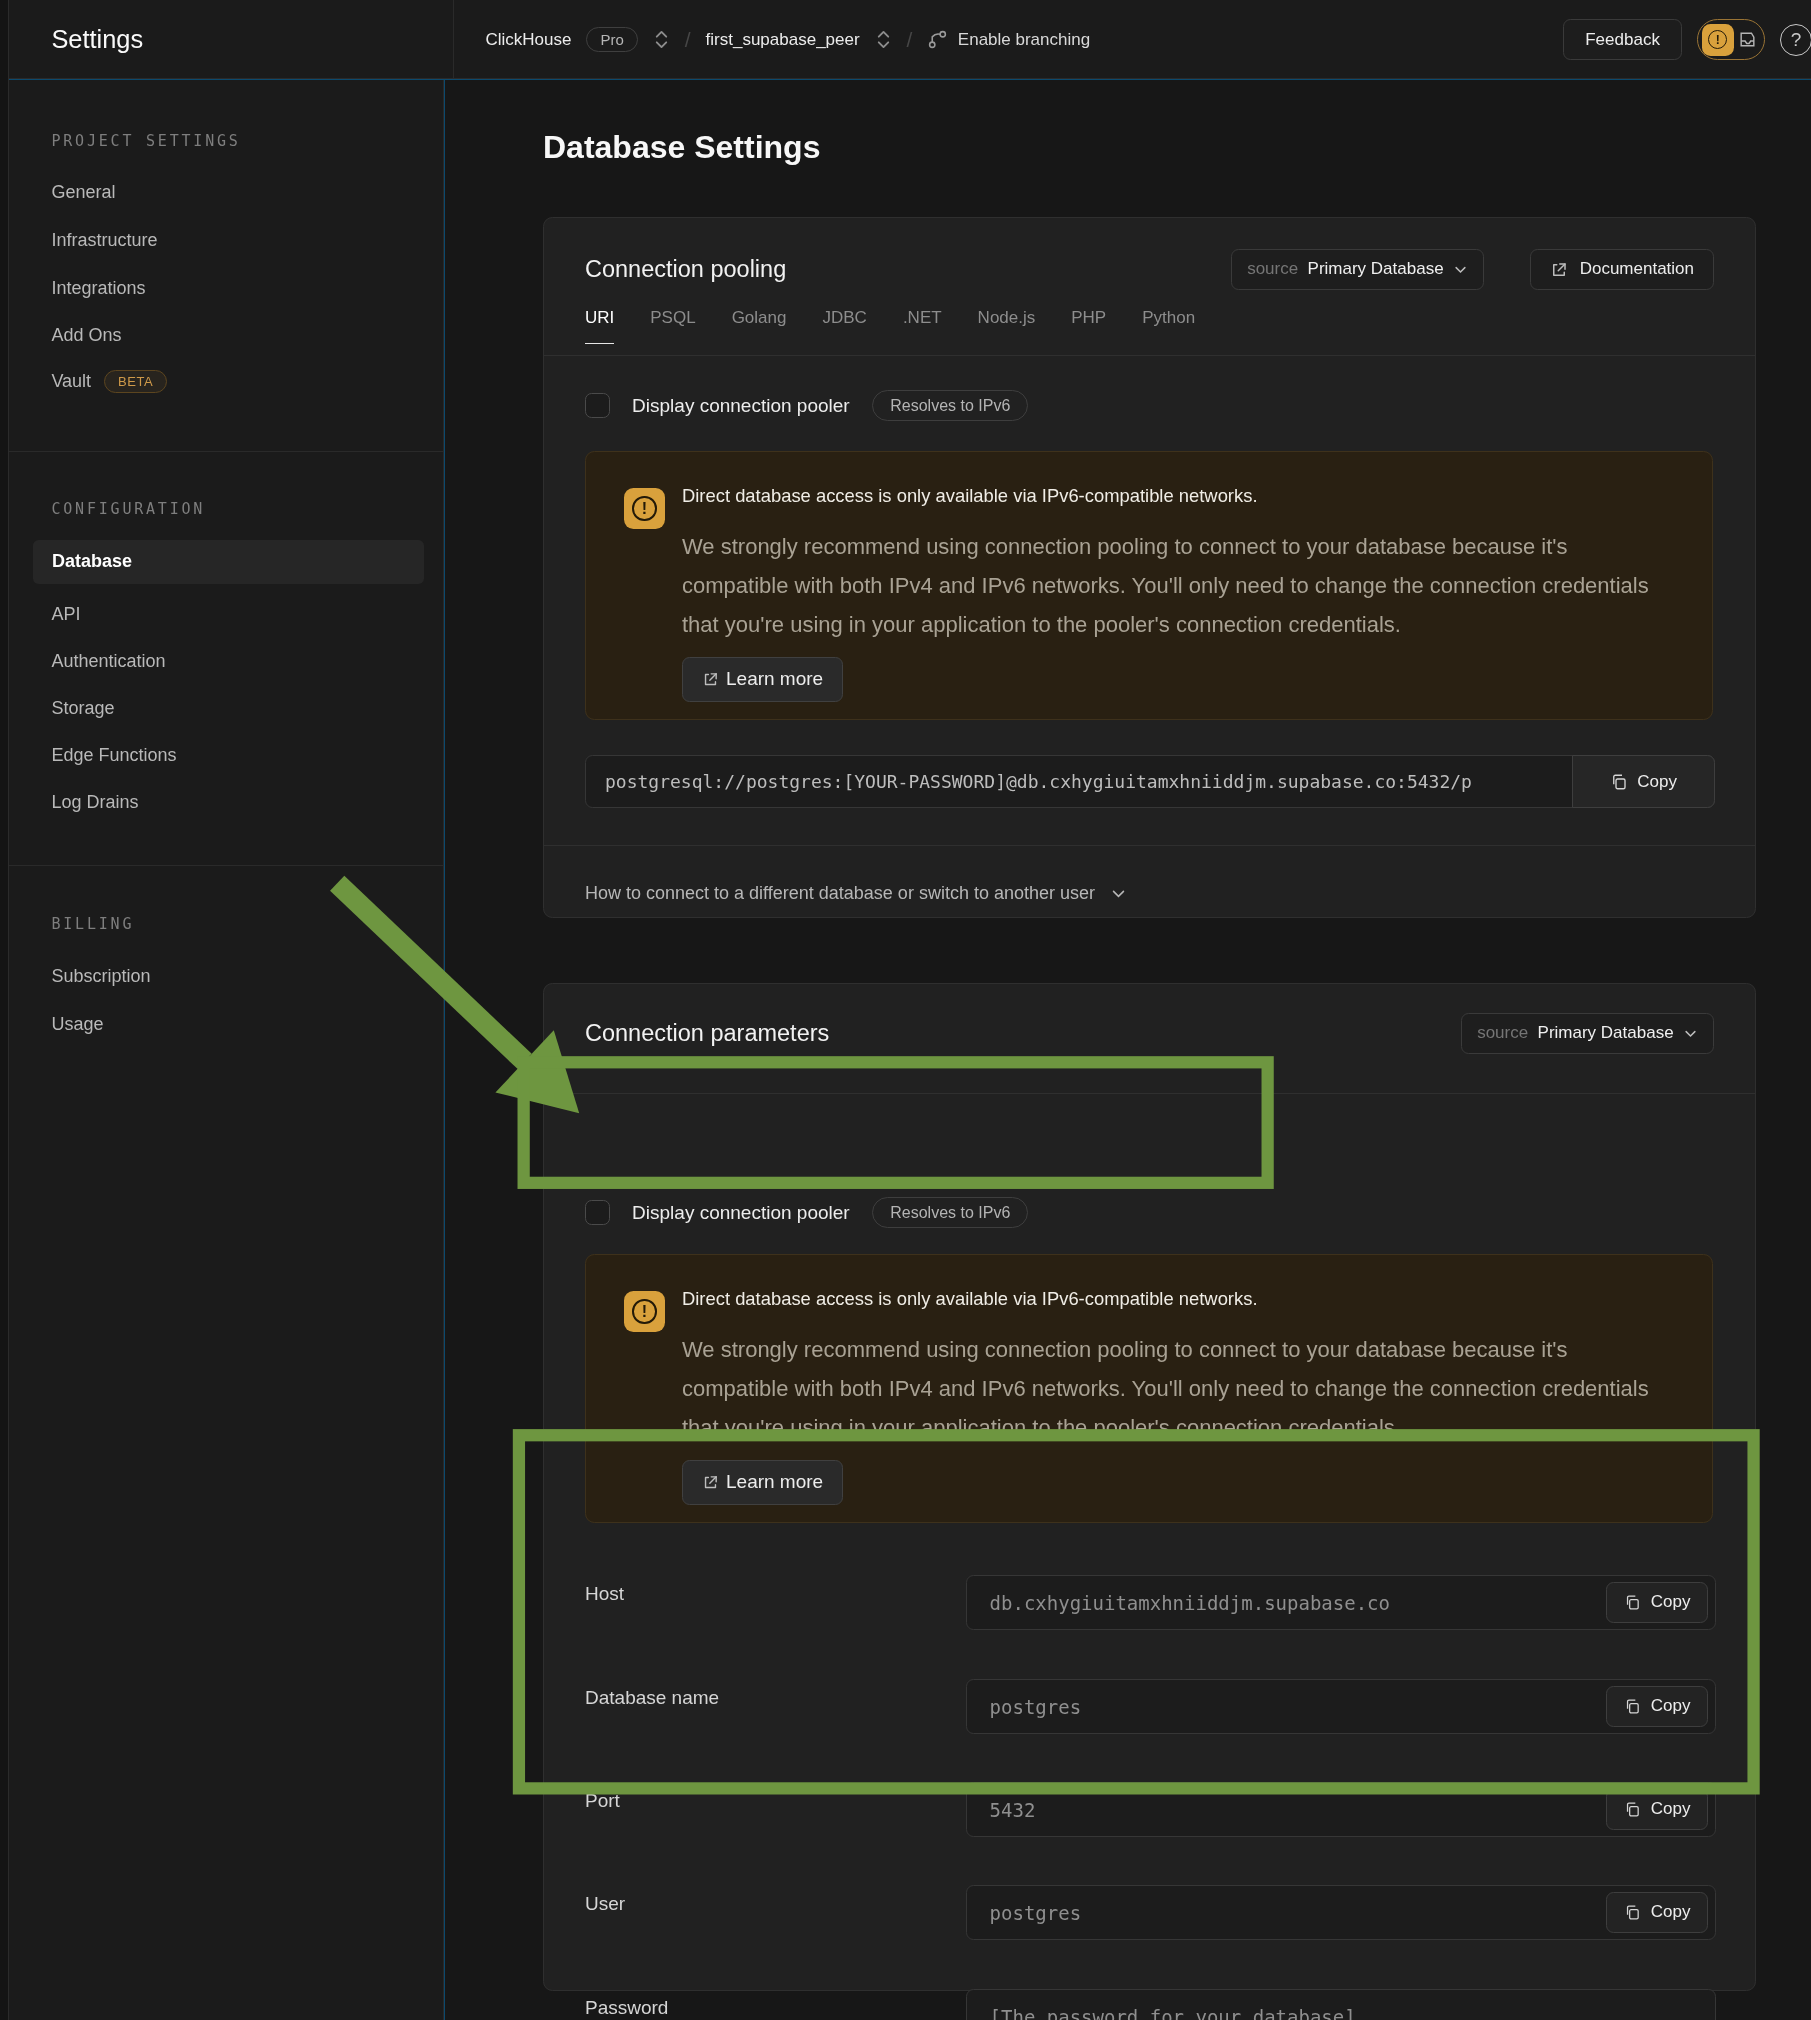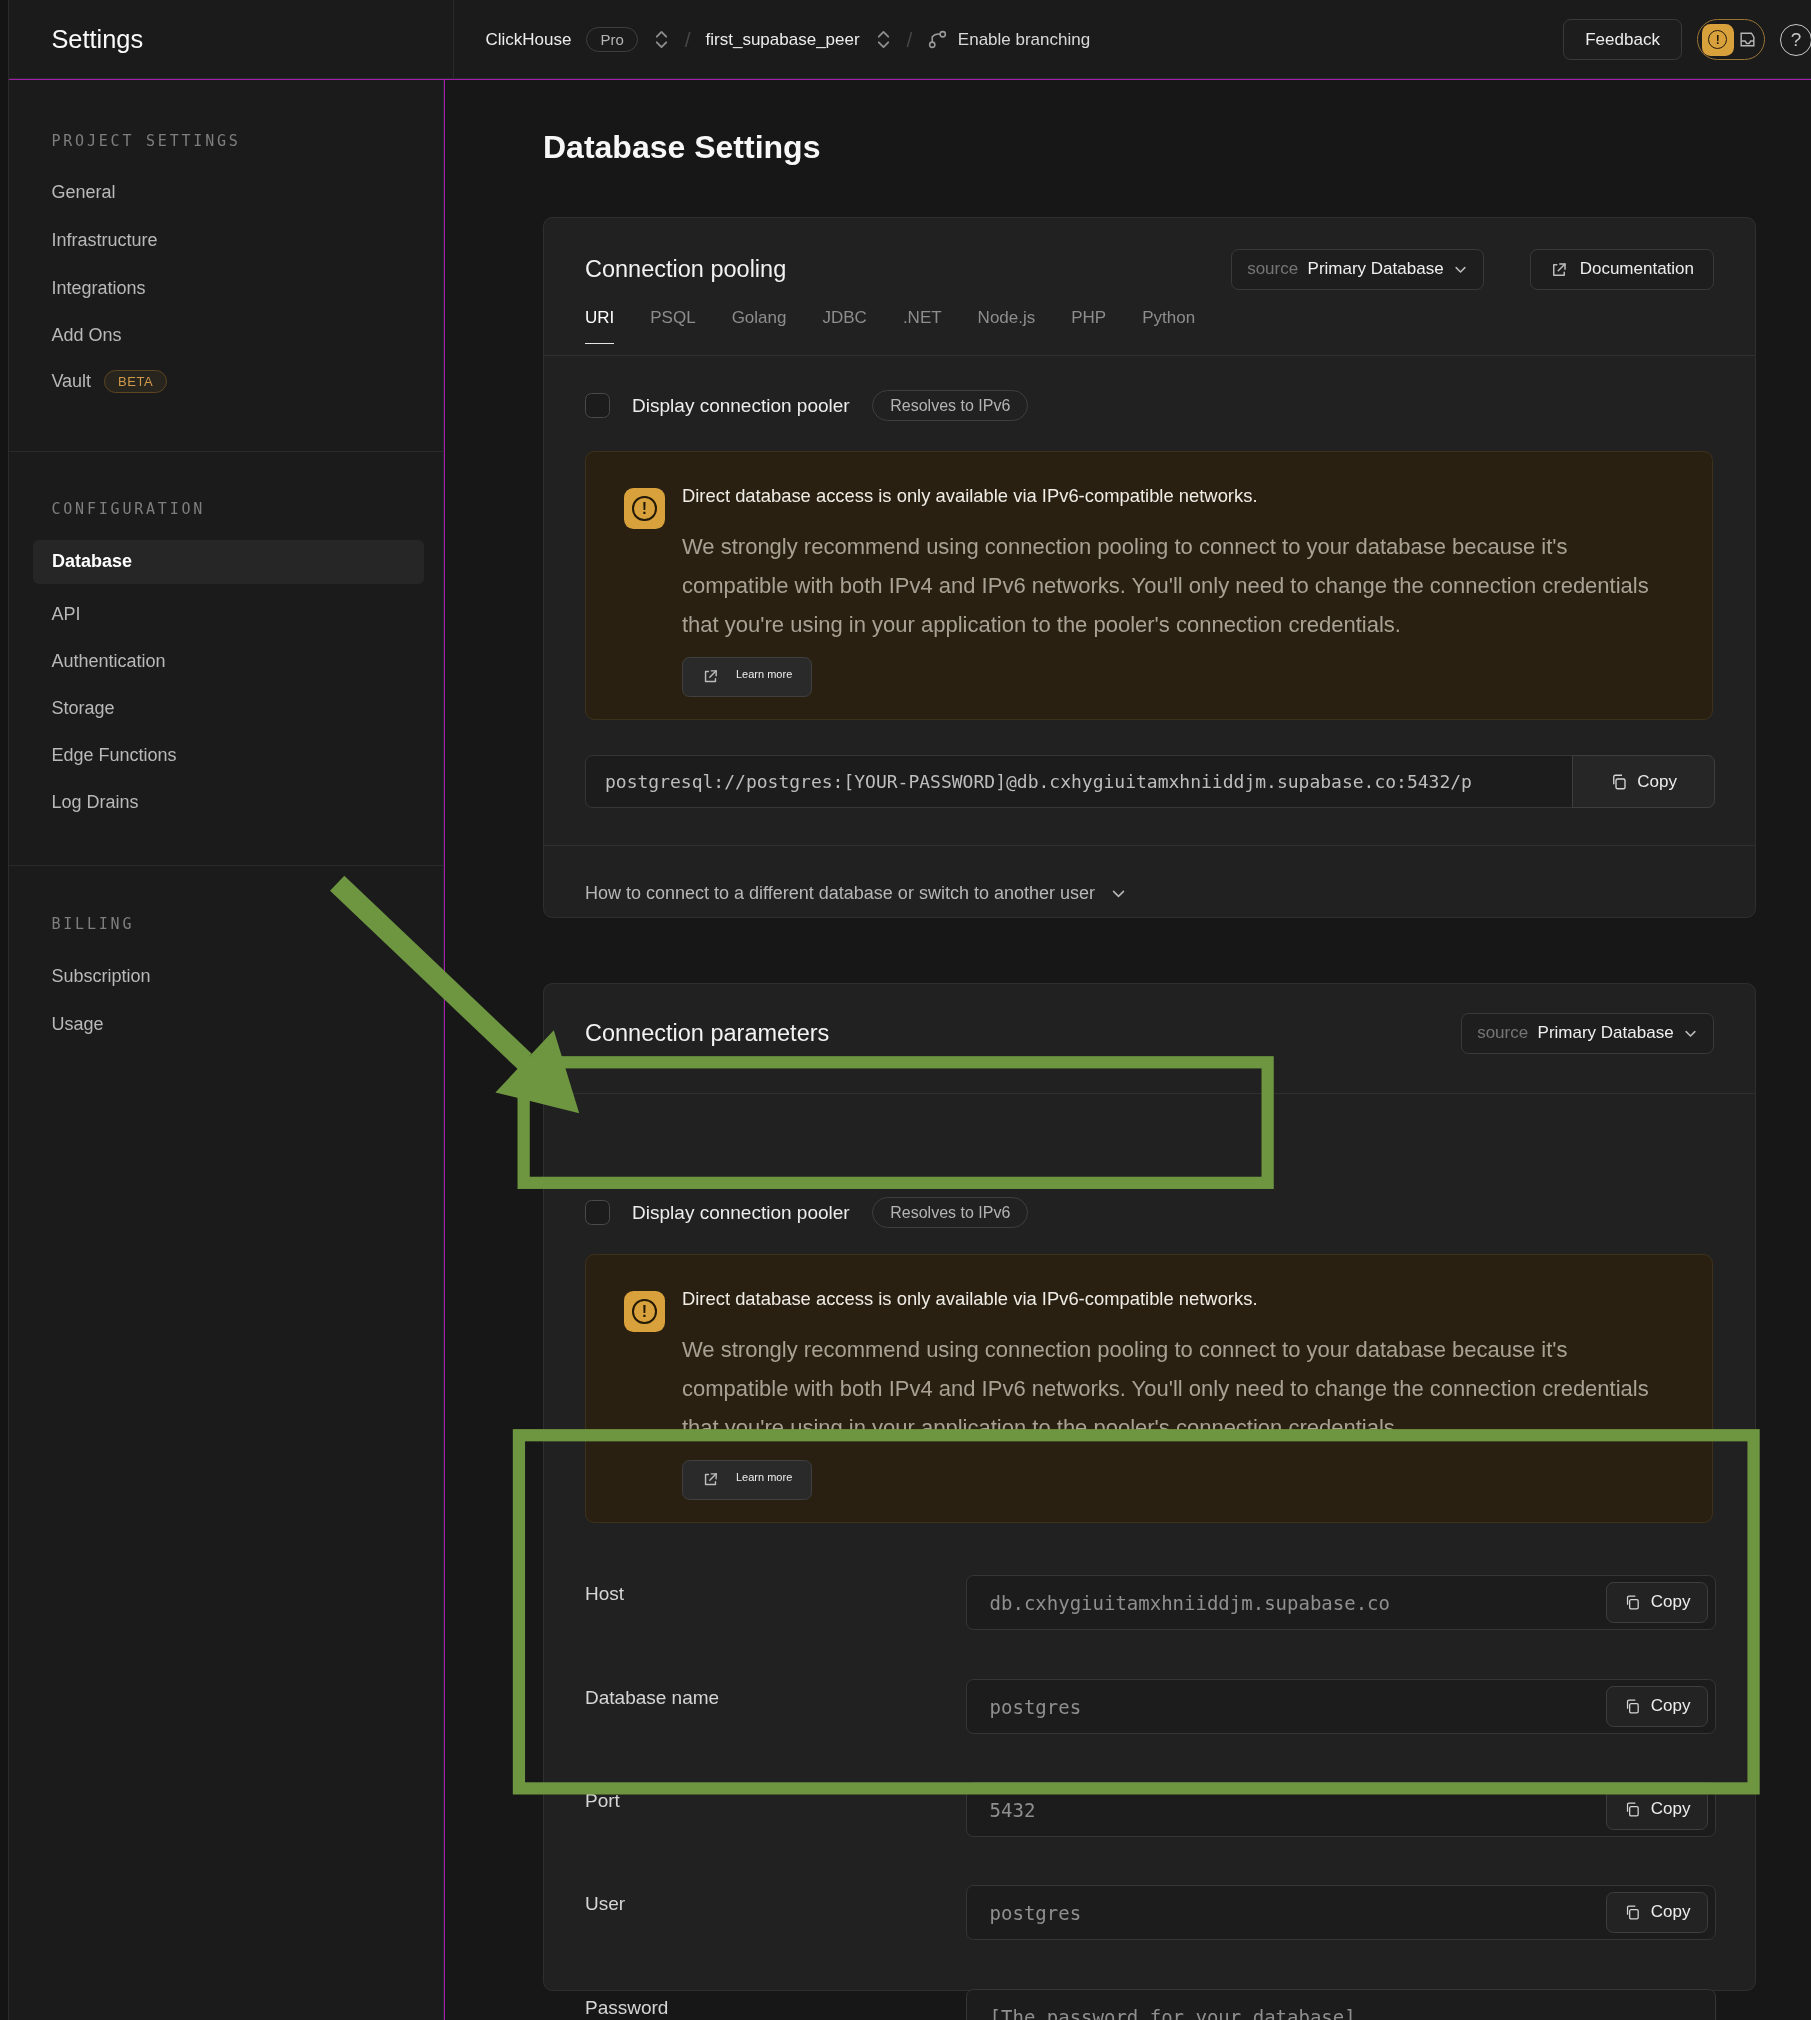--- a/index.html
+++ b/index.html
@@ -1,19 +1,19 @@
 <!DOCTYPE html>
 <html style="font-size:15px"><head>
 <meta charset="utf-8">
 <style>
   * { margin:0; padding:0; box-sizing:border-box; }
   html,body { background:#101010; }
   .app {
     position:relative; width:1812px; height:2021px;
-    background:#a21caf; overflow:hidden;
+    background:#0c4a6e; overflow:hidden;
     font-family:"Liberation Sans", sans-serif; color:#e8e8e8;
     -webkit-font-smoothing:antialiased;
   }
   .mono { font-family:"DejaVu Sans Mono", monospace; }
 
   
   .left-rail { position:absolute; left:0; top:0; width:9.4px; height:2021px; background:#141414; border-right:0.9px solid #2b2b2b; }
   .header { position:absolute; left:9.4px; right:0; top:0; height:79px; background:#1b1b1b; border-bottom:0.9px solid #2a2a2a; }
   .sidebar { position:absolute; left:9.4px; top:80px; width:435px; bottom:0; background:#1b1b1b; border-right:0.9px solid #2a2a2a; }
   .header-split { position:absolute; left:444px; top:0; width:0.9px; height:79px; background:#2a2a2a; }
@@ -62,21 +62,21 @@
   .pooler-row { position:absolute; left:41px; display:flex; align-items:center; gap:22.6px; }
   .checkbox { width:24.5px; height:24.5px; border:0.9px solid #4a4a4a; border-radius:6.6px; background:#1c1c1c; }
   .pooler-label { font-size:19px; color:#ededed; }
   .ipv6-pill { border:0.9px solid #3e3e3e; border-radius:941px; padding:5.6px 17px; font-size:16px; color:#b4b4b4; }
 
   .notice { position:absolute; left:41px; right:42px; background:#292012; border:0.9px solid #3e311b; border-radius:9.4px; }
   .notice-icon { position:absolute; left:38px; top:36px; width:41px; height:41px; background:#d9a13c; border-radius:9.4px; display:flex; align-items:center; justify-content:center; }
   .notice-excl { width:24.5px; height:24.5px; border:2.4px solid #231a08; border-radius:50%; color:#231a08; font-weight:700; font-size:16px; display:flex; align-items:center; justify-content:center; }
   .notice-title { position:absolute; left:96px; top:33px; font-size:18.4px; font-weight:500; color:#f0ede6; }
   .notice-body { position:absolute; left:96px; top:75px; right:56px; font-size:22px; color:#a9a294; line-height:39px; font-weight:300; }
-  .learn-btn { position:absolute; left:96px; top:205px; display:flex; align-items:flex-start; gap:17px; background:#2a2a2a; border:0.9px solid #404040; border-radius:7.5px; padding:10.4px 19px; font-size:11px; color:#ededed; }
+  .learn-btn { position:absolute; left:96px; top:205px; display:flex; align-items:center; gap:7px; background:#2a2a2a; border:0.9px solid #404040; border-radius:7.5px; padding:10.4px 19px; font-size:19px; color:#ededed; }
 
   .conn-input { position:absolute; left:41px; top:537px; width:1130px; height:53px; background:#1c1c1c; border:0.9px solid #363636; border-radius:7.5px; }
   .conn-value { position:absolute; left:19px; top:0; height:100%; display:flex; align-items:center; font-size:18px; color:#bdbdbd; white-space:nowrap; overflow:hidden; width:951px; }
   .conn-copy { position:absolute; right:-0.9px; top:-0.9px; bottom:-0.9px; width:143px; display:flex; align-items:center; justify-content:center; gap:9.4px; background:#262626; border:0.9px solid #3e3e3e; border-radius:0 7.5px 7.5px 0; font-size:17px; color:#ededed; }
 
   .footer-border { position:absolute; left:0; right:0; top:627px; height:0.9px; background:#2f2f2f; }
   .cs-footer { position:absolute; left:41px; top:650px; height:51px; display:flex; align-items:center; gap:15px; font-size:18px; color:#b7b7b7; }
 
   .param-row { position:absolute; left:0; right:0; height:55px; }
   .param-label { position:absolute; left:41px; top:7.5px; font-size:19px; color:#d6d6d6; }

